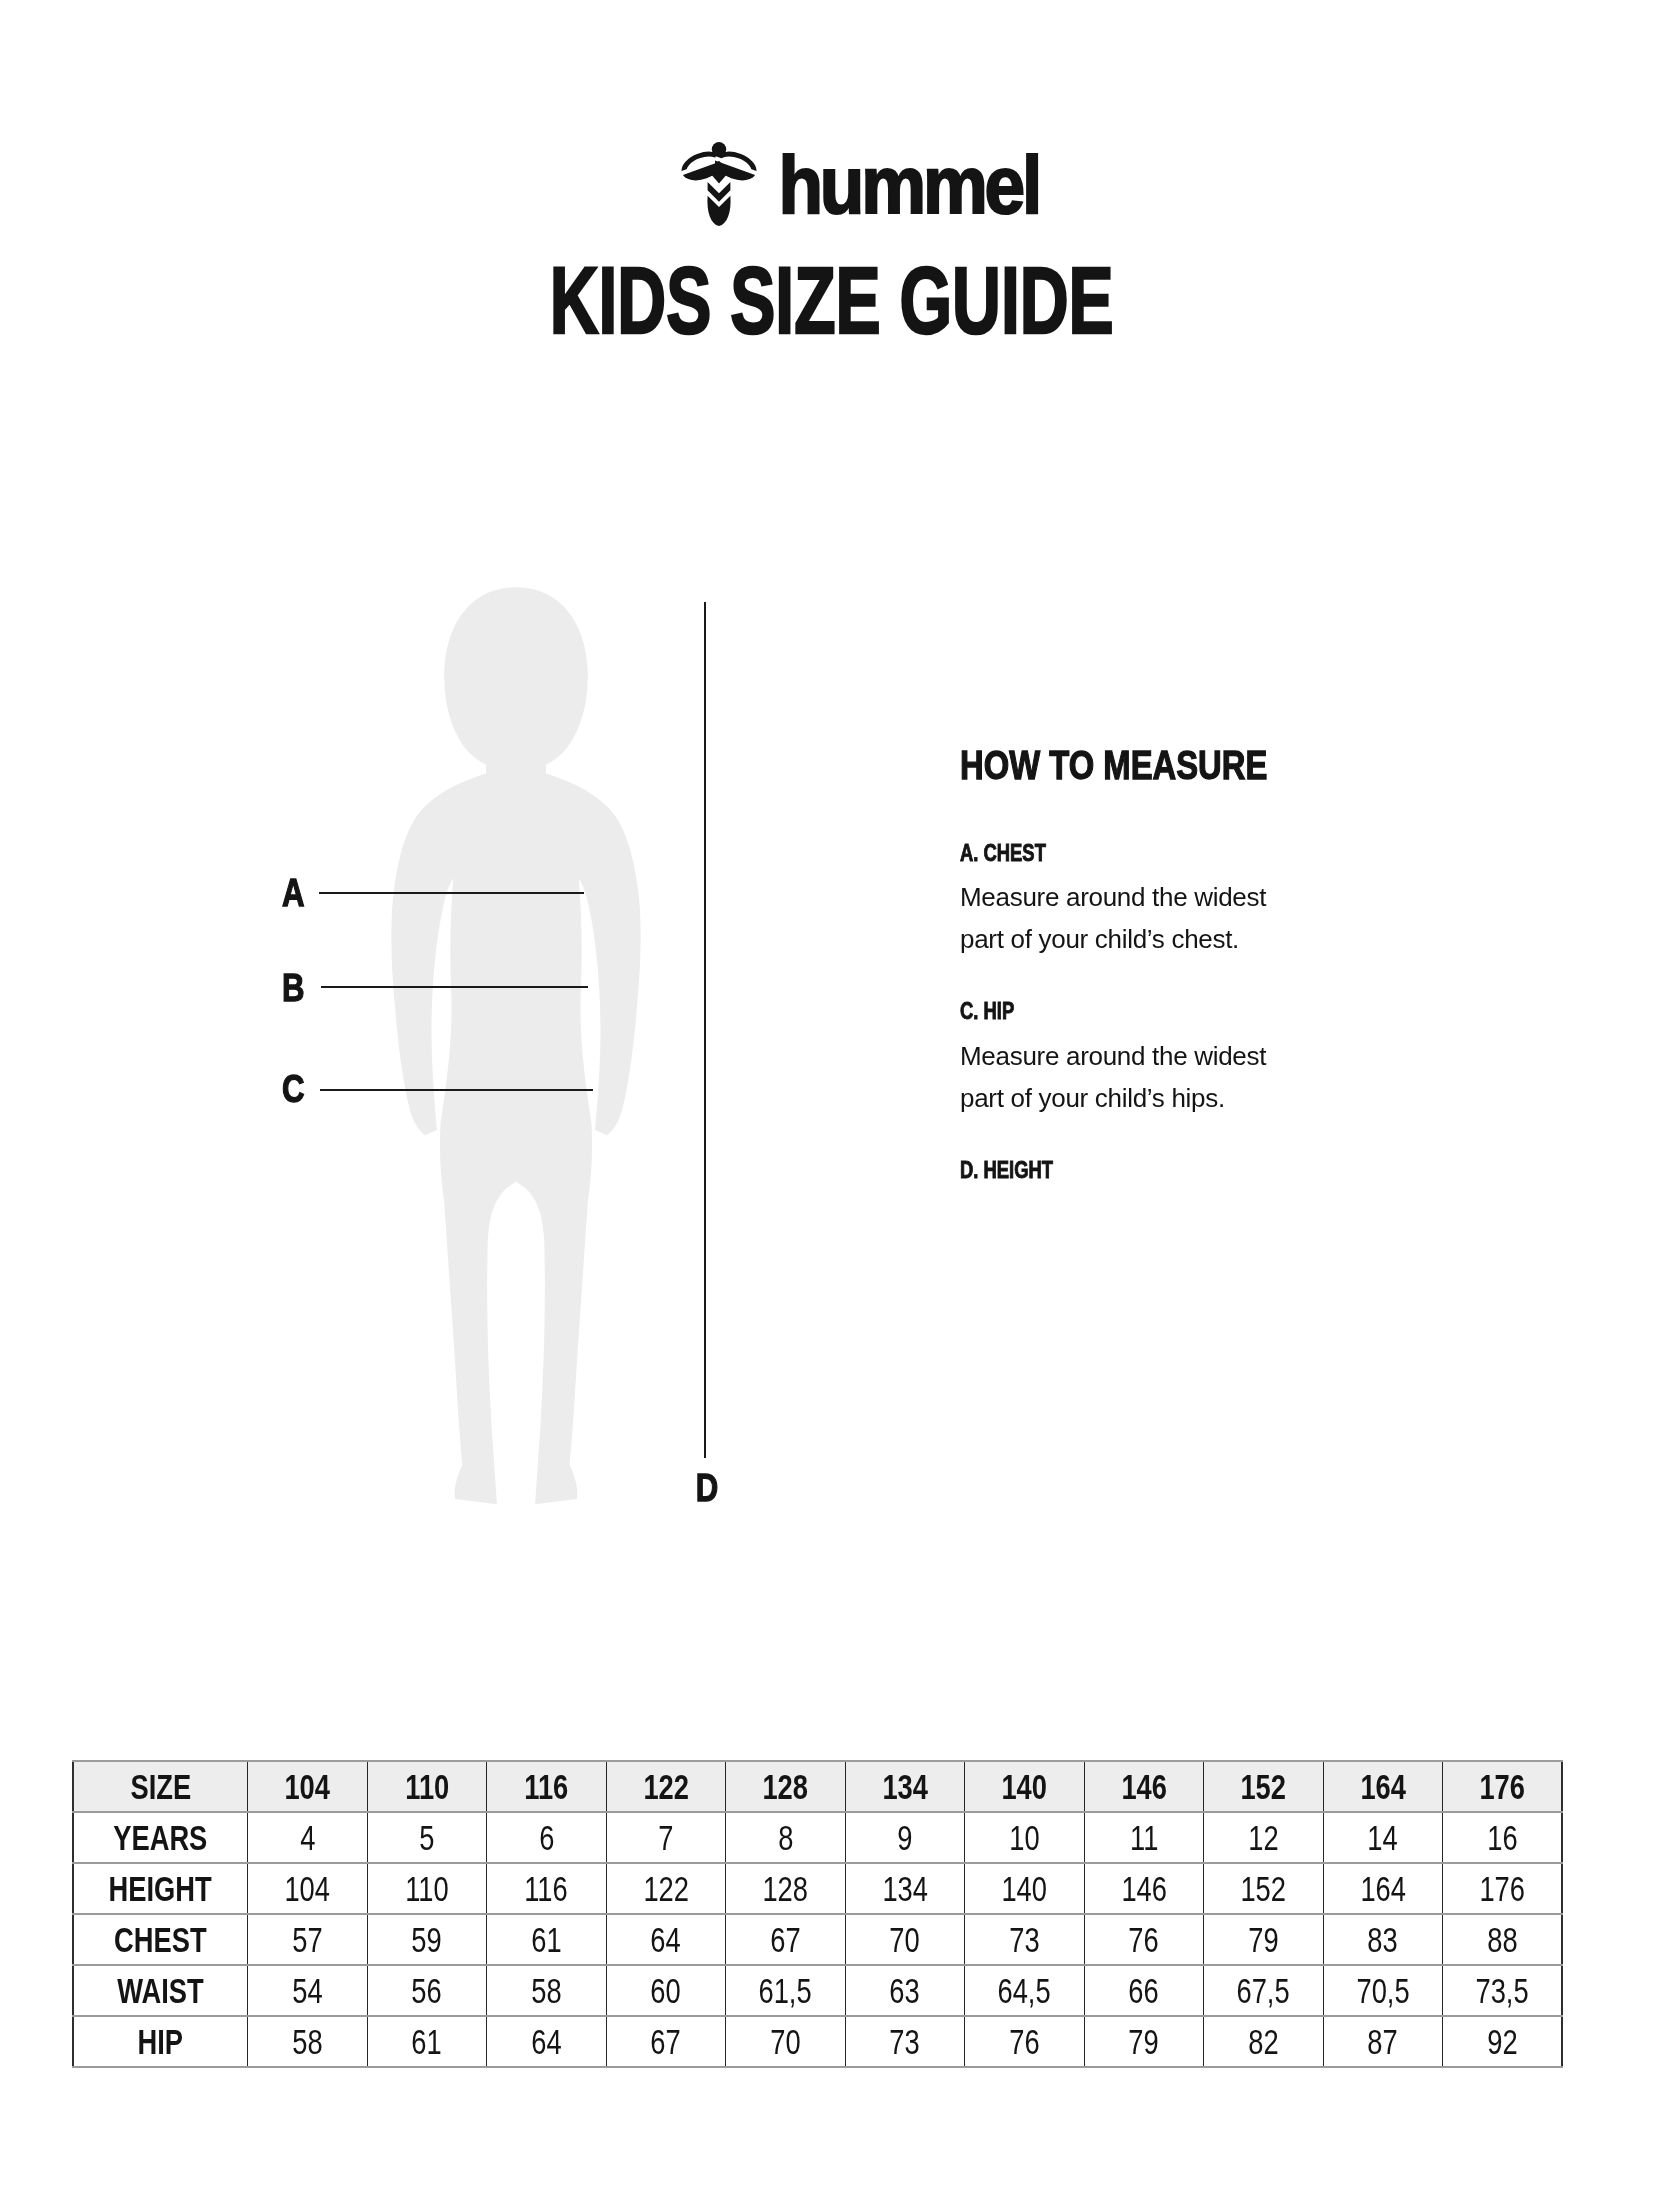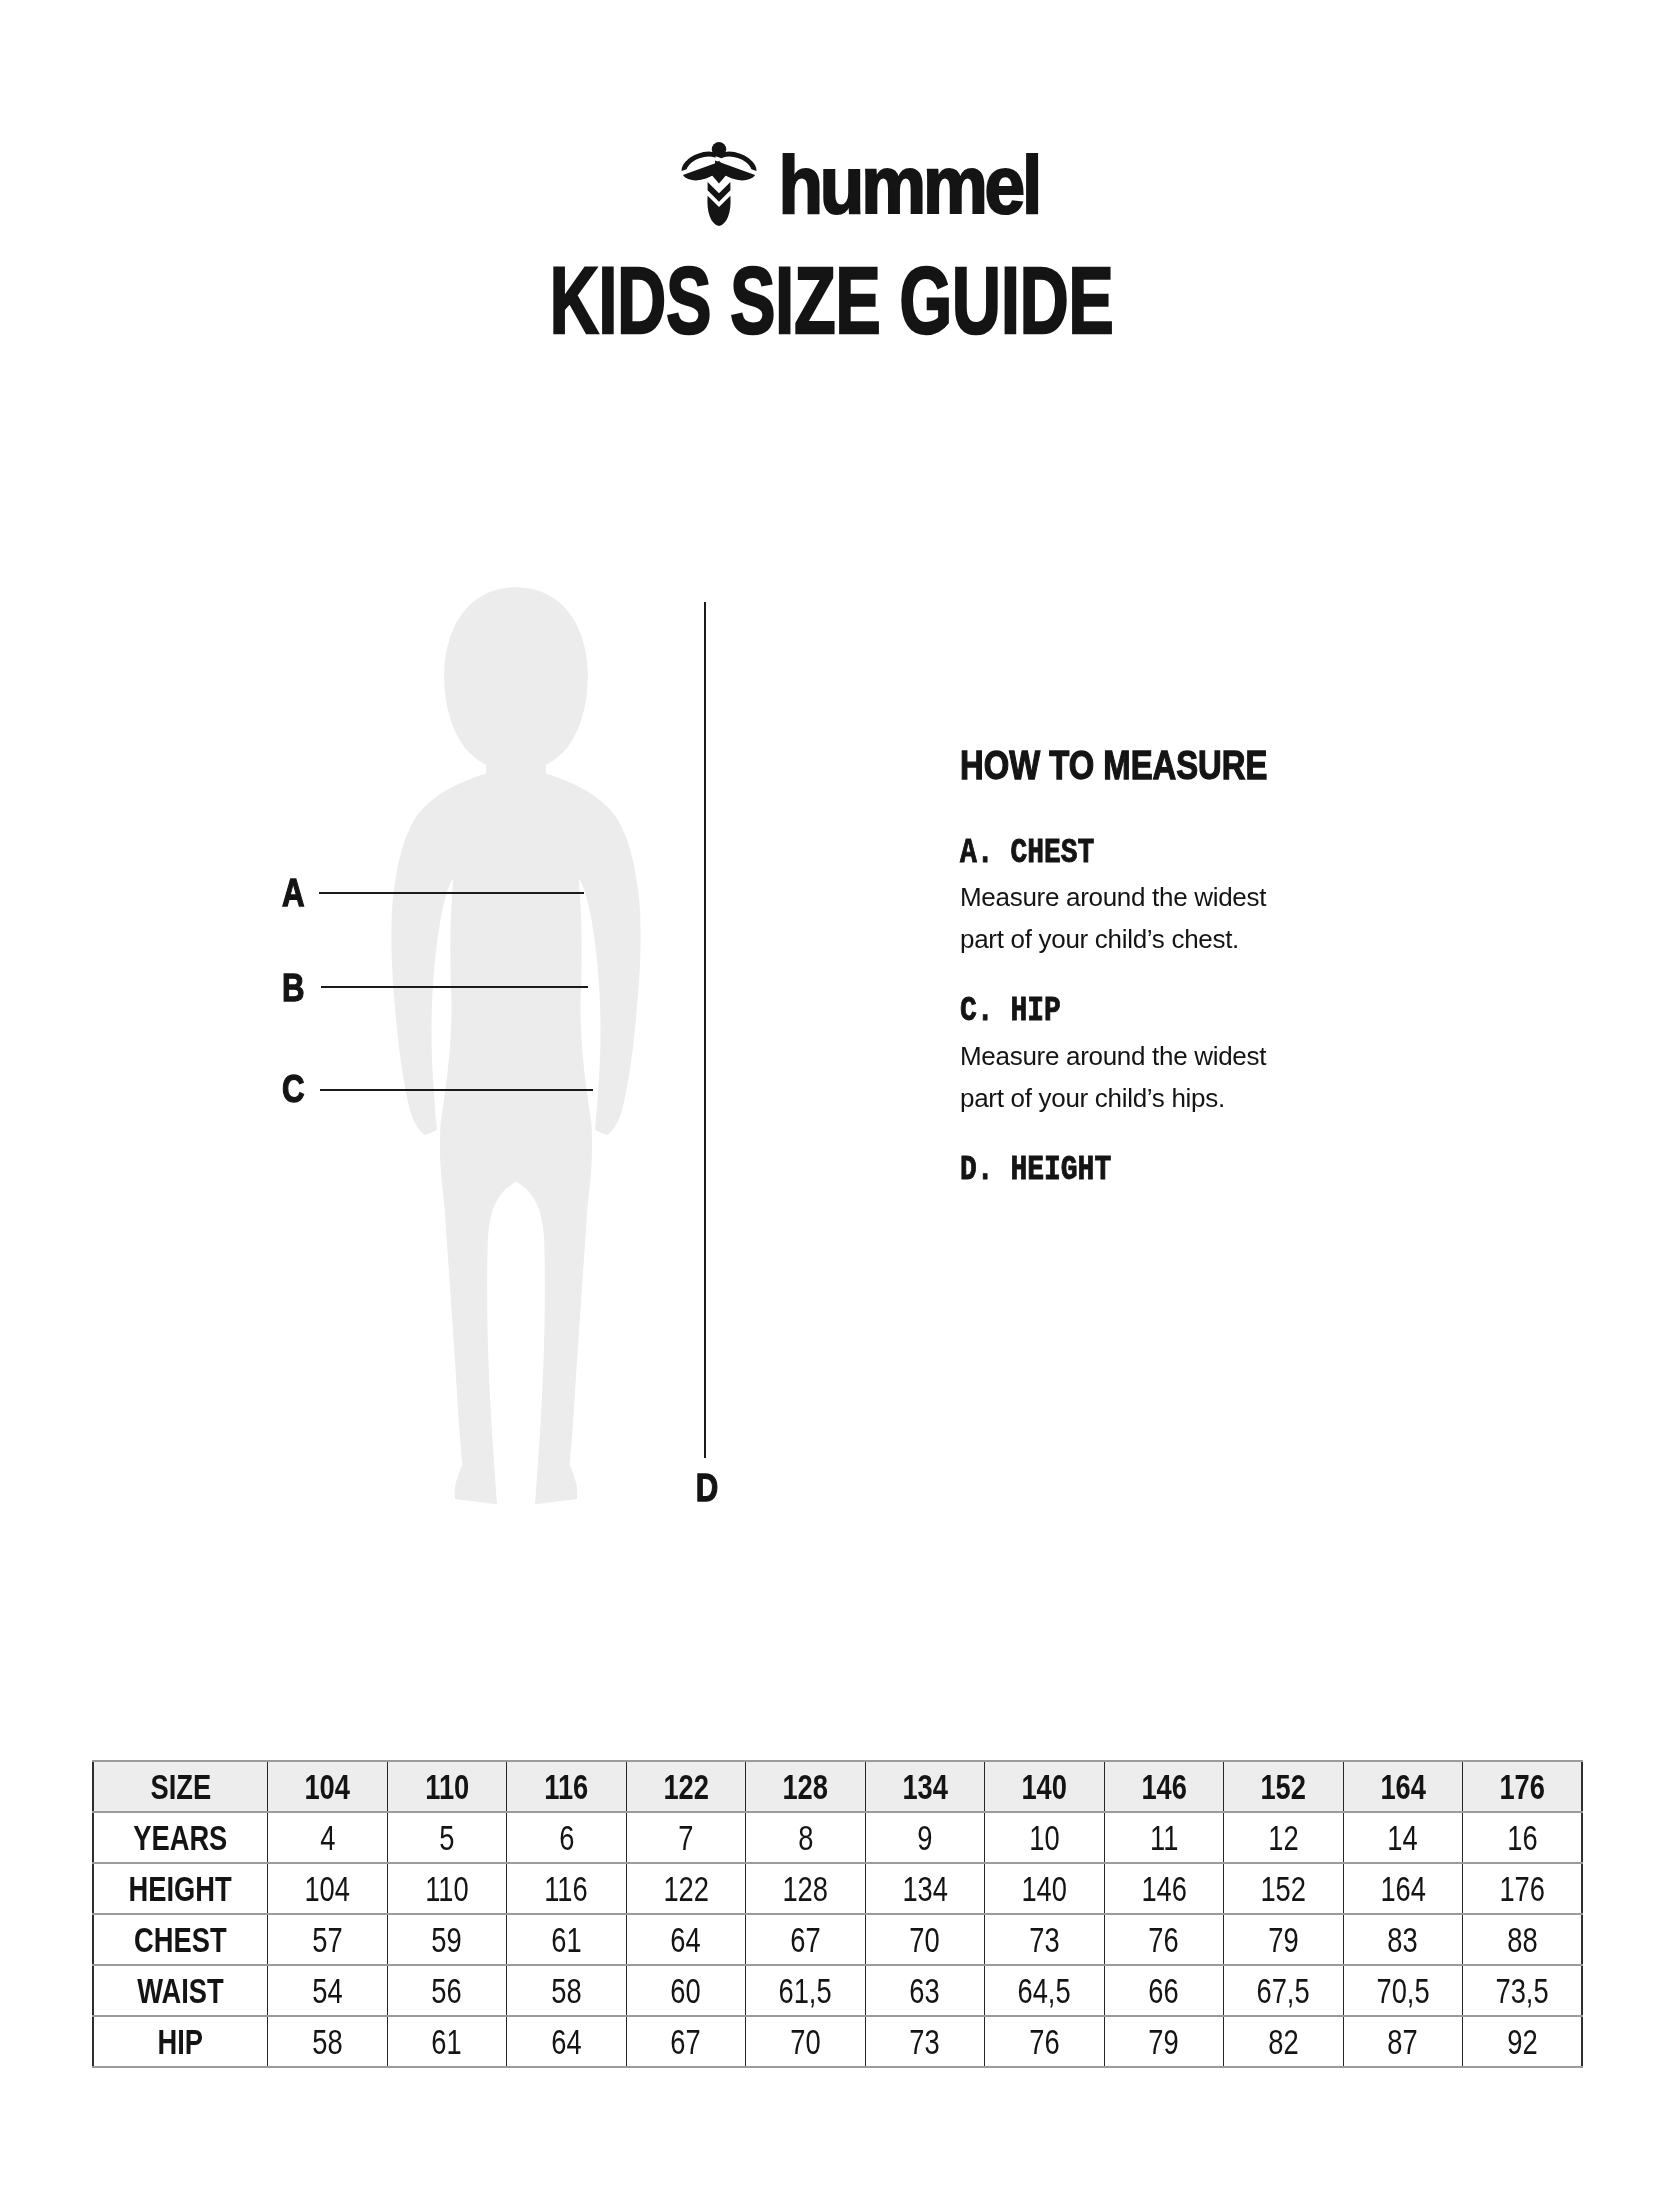--- a/index.html
+++ b/index.html
@@ -61,34 +61,34 @@
   
   .howto{position:absolute;left:960px;top:743px;width:547px;}
   .howto h2{
     margin:0 0 49px 0;
     font-size:41px;line-height:44px;font-weight:bold;
     -webkit-text-stroke:1.3px #141414;
   }
   .howto h2 span{display:inline-block;transform:scaleX(0.8);transform-origin:0 50%;white-space:nowrap;}
   .howto h3{
     margin:0 0 5.3px 0;
-    font-size:35px;line-height:35px;font-weight:bold;font-family:Liberation Mono, monospace;
+    font-size:23px;line-height:35px;font-weight:bold;
     -webkit-text-stroke:0.9px #141414;
   }
   .howto h3 span{display:inline-block;transform:scaleX(0.8);transform-origin:0 50%;white-space:nowrap;}
   .howto p{
     margin:0 0 34px 0;
     font-size:26px;line-height:42px;font-weight:normal;
     letter-spacing:-0.3px;
     white-space:pre-line;
   }
 
   
   .sizes{
-    position:absolute;left:92px;top:1760px;width:1491px;
+    position:absolute;left:72px;top:1760px;width:1491px;
     border-collapse:collapse;table-layout:fixed;
     border:2.6px solid #2e2e2e;
   }
   .sizes th,.sizes td{
     height:49px;padding:0;margin:0;
     text-align:center;vertical-align:middle;
     border-left:1.8px solid #262626;border-right:1.8px solid #262626;
     border-top:2.6px solid #9b9b9b;border-bottom:2.6px solid #9b9b9b;
     font-size:35px;color:#141414;
   }

